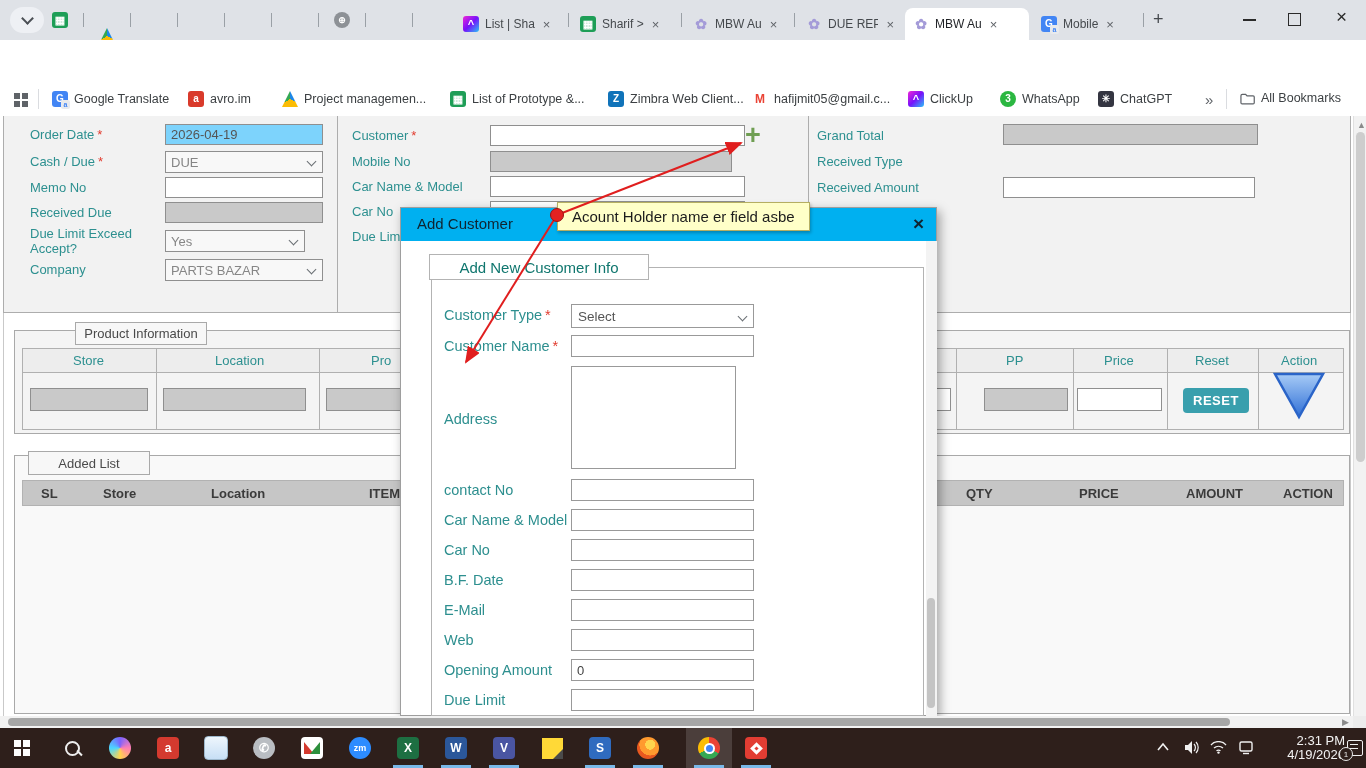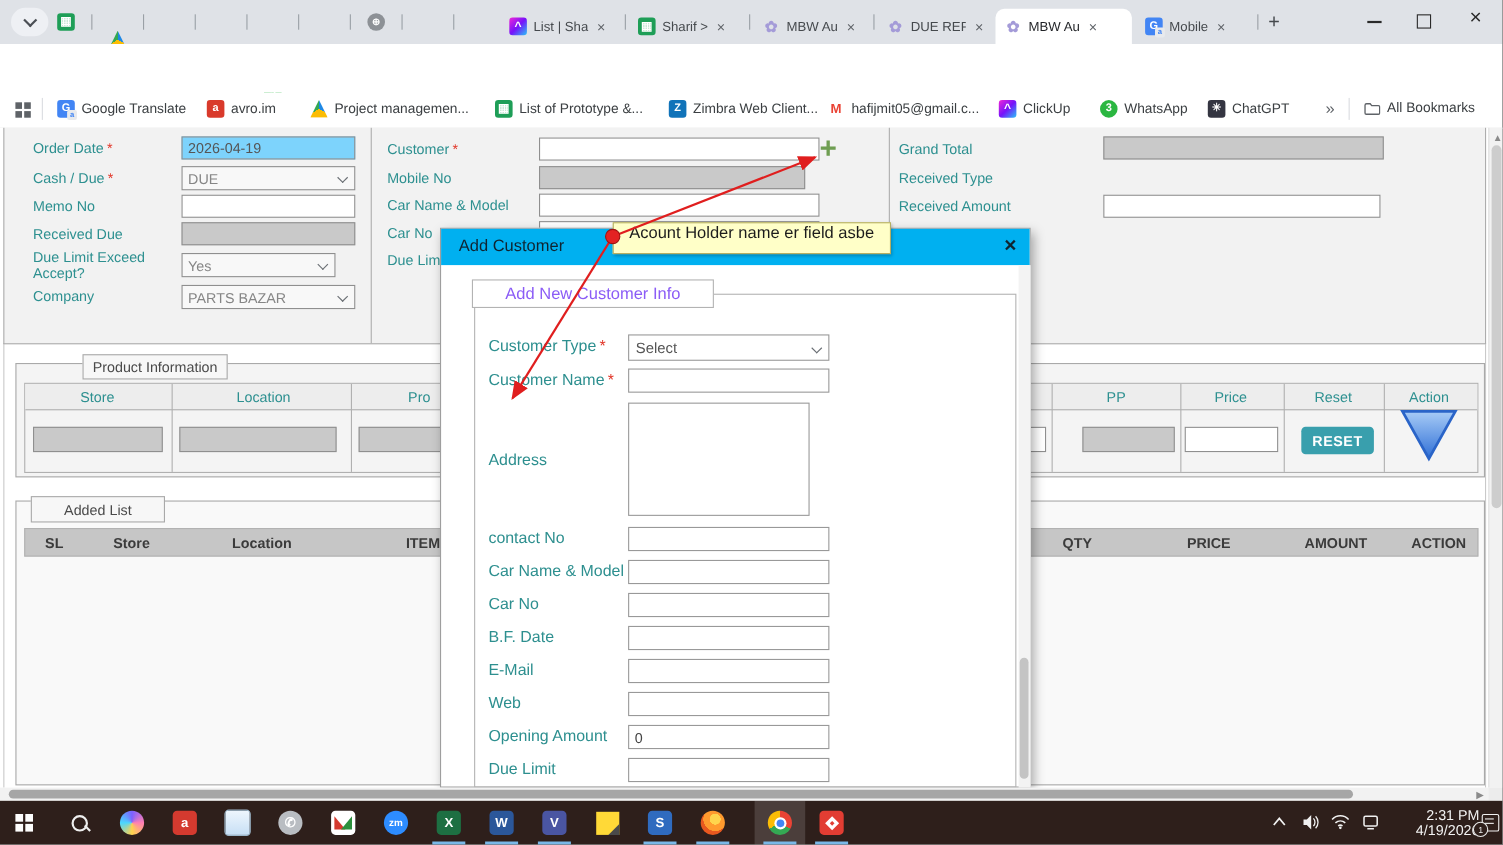--- a/index.html
+++ b/index.html
@@ -84,33 +84,33 @@
   .hthumb{position:absolute;left:8px;top:2px;width:1222px;height:8px;background:#a6a6a6;border-radius:4px}
   .sarr{position:absolute;color:#8a8a8a;font-size:9px}
   
   .modal{position:absolute;left:400px;top:91px;width:537px;height:509px;background:#fff;border:1px solid #9e9e9e;
          box-shadow:3px 4px 10px rgba(0,0,0,.35);z-index:10;box-sizing:border-box}
   .mhead{position:absolute;left:0;top:0;width:100%;height:33px;background:#00b0f0}
   .mtitle{position:absolute;left:16px;top:7px;font-size:15px;font-weight:normal;color:#0f2430}
   .mclose{position:absolute;right:12px;top:5px;font-size:19px;font-weight:bold;color:#0f2430}
   .mfs{position:absolute;left:30px;top:59px;width:493px;height:449px;border:1px solid #b3b3b3;box-sizing:border-box}
   .mlegend{position:absolute;left:28px;top:46px;width:220px;height:26px;background:#fff;border:1px solid #b3b3b3;
-           box-sizing:border-box;display:flex;align-items:center;justify-content:center;font-size:15px;color:#8b5cf6;z-index:2}
+           box-sizing:border-box;display:flex;align-items:center;justify-content:center;font-size:15px;color:#0f766e;z-index:2}
   .ml{position:absolute;color:#2d8f8f;font-size:14.5px}
   .mfld{position:absolute;left:170px;width:183px;height:22px;border:1px solid #999;background:#fff;font-size:13px;
         color:#444;padding:0 5px;box-sizing:border-box;font-family:"Liberation Sans",sans-serif;outline:none}
   .msel{position:absolute;left:170px;width:183px;height:24px;border:1px solid #999;background:#fff;font-size:13.5px;
         color:#555;padding:0 6px;box-sizing:border-box;display:flex;align-items:center}
   .mta{position:absolute;left:170px;width:165px;height:103px;border:1px solid #999;background:#fff;resize:none;
        font-family:"Liberation Sans",sans-serif;font-size:13px;box-sizing:border-box;outline:none}
   .mscroll{position:absolute;left:525px;top:33px;width:11px;height:475px;background:#f3f3f3}
   .msthumb{position:absolute;left:1px;top:357px;width:8px;height:110px;background:#c4c4c4;border-radius:4px}
   
   .tooltip{position:absolute;left:557px;top:202px;width:253px;height:29px;background:#ffffc8;border:1px solid #b5ae62;
-           box-sizing:border-box;z-index:28;display:flex;box-shadow:1px 2px 3px rgba(0,0,0,.25)}
+           box-sizing:border-box;z-index:28;display:flex;align-items:center;box-shadow:1px 2px 3px rgba(0,0,0,.25)}
   .tooltip span{margin-left:14px;font-size:15px;color:#1c1c1c}
   .annosvg{position:absolute;left:0;top:0;z-index:30;pointer-events:none}
   
   .taskbar{position:absolute;left:0;top:728px;width:1366px;height:40px;background:#2e1f1b;z-index:50}
   .tic{position:absolute;top:8px;width:24px;height:24px;display:flex;align-items:center;justify-content:center}
   .winlogo{width:16px;height:16px;display:grid;grid-template-columns:7px 7px;grid-template-rows:7px 7px;gap:2px}
   .winlogo i{background:#fdfdfd;display:block}
   .mag{width:11px;height:11px;border:2px solid #eee;border-radius:50%;position:relative}
   .mag::after{content:"";position:absolute;left:9px;top:9px;width:7px;height:2px;background:#eee;transform:rotate(45deg)}
   .sq{width:22px;height:22px;border-radius:4px;display:flex;align-items:center;justify-content:center;color:#fff;font-weight:bold;font-size:12px}

